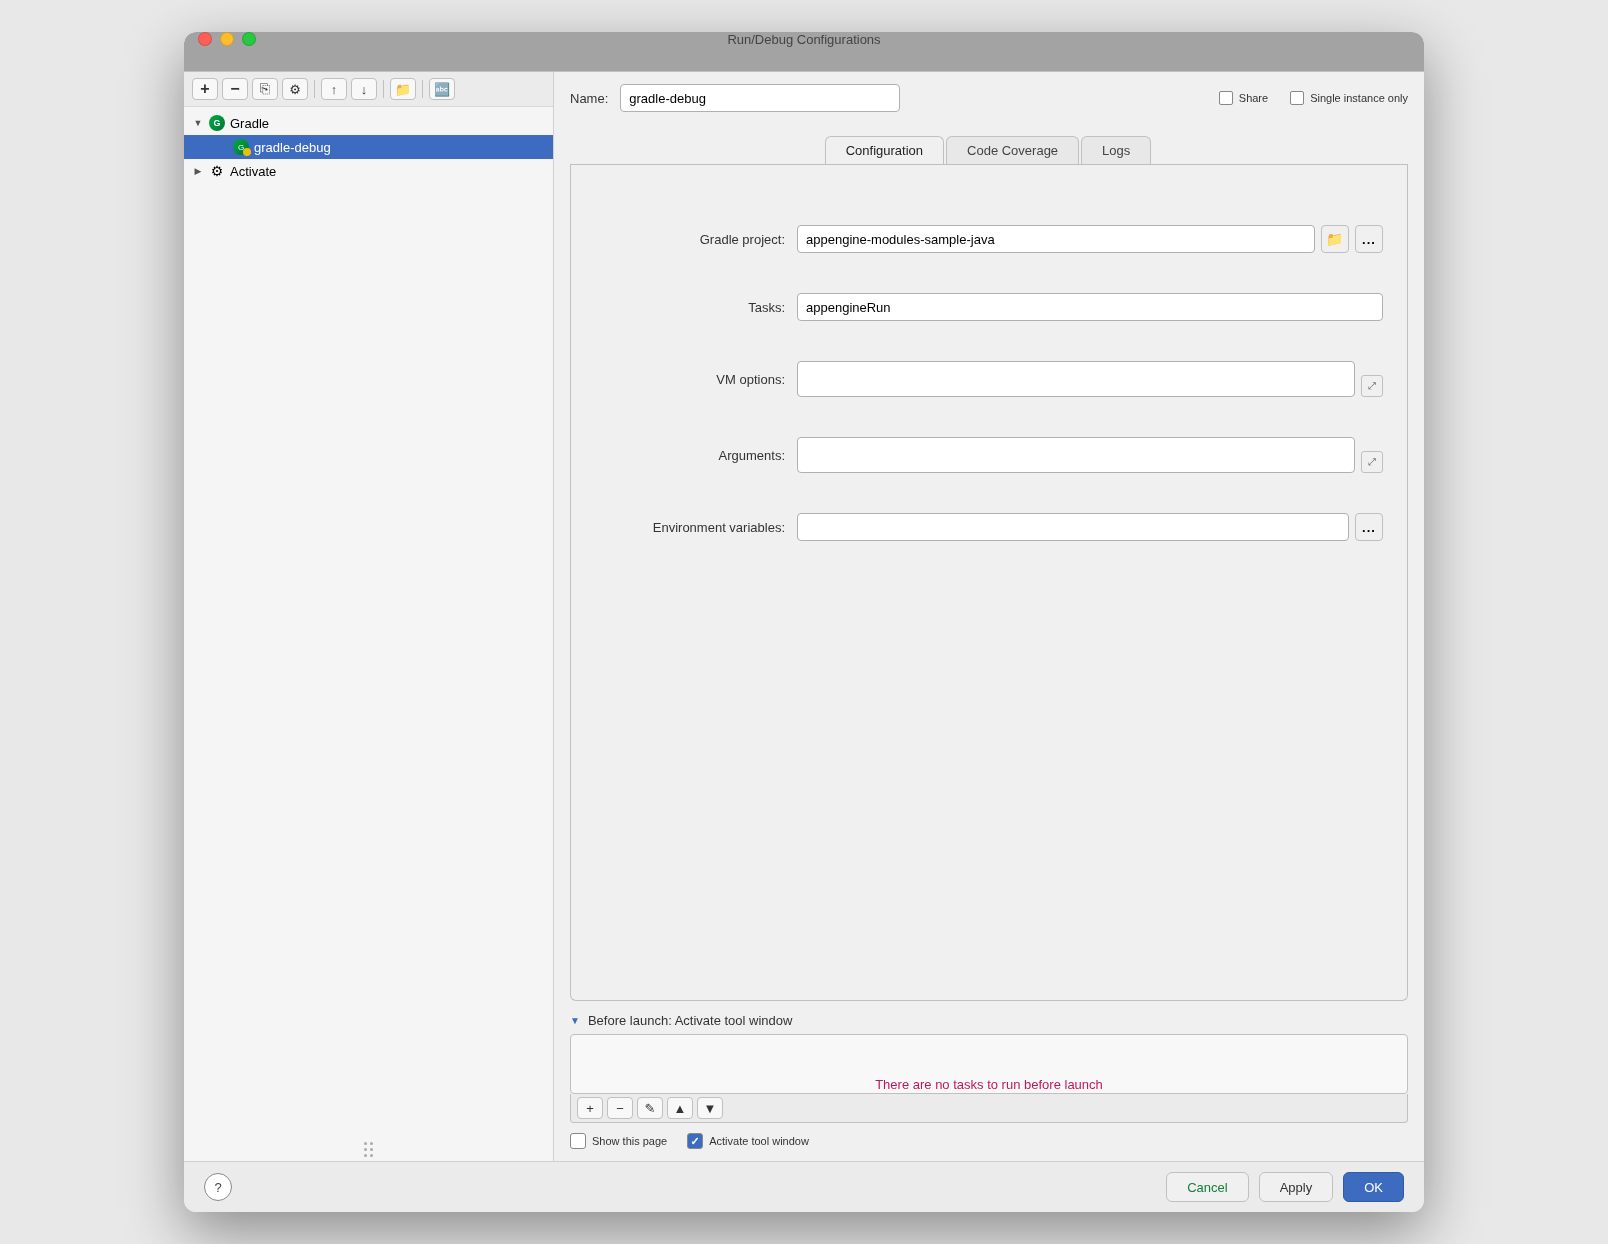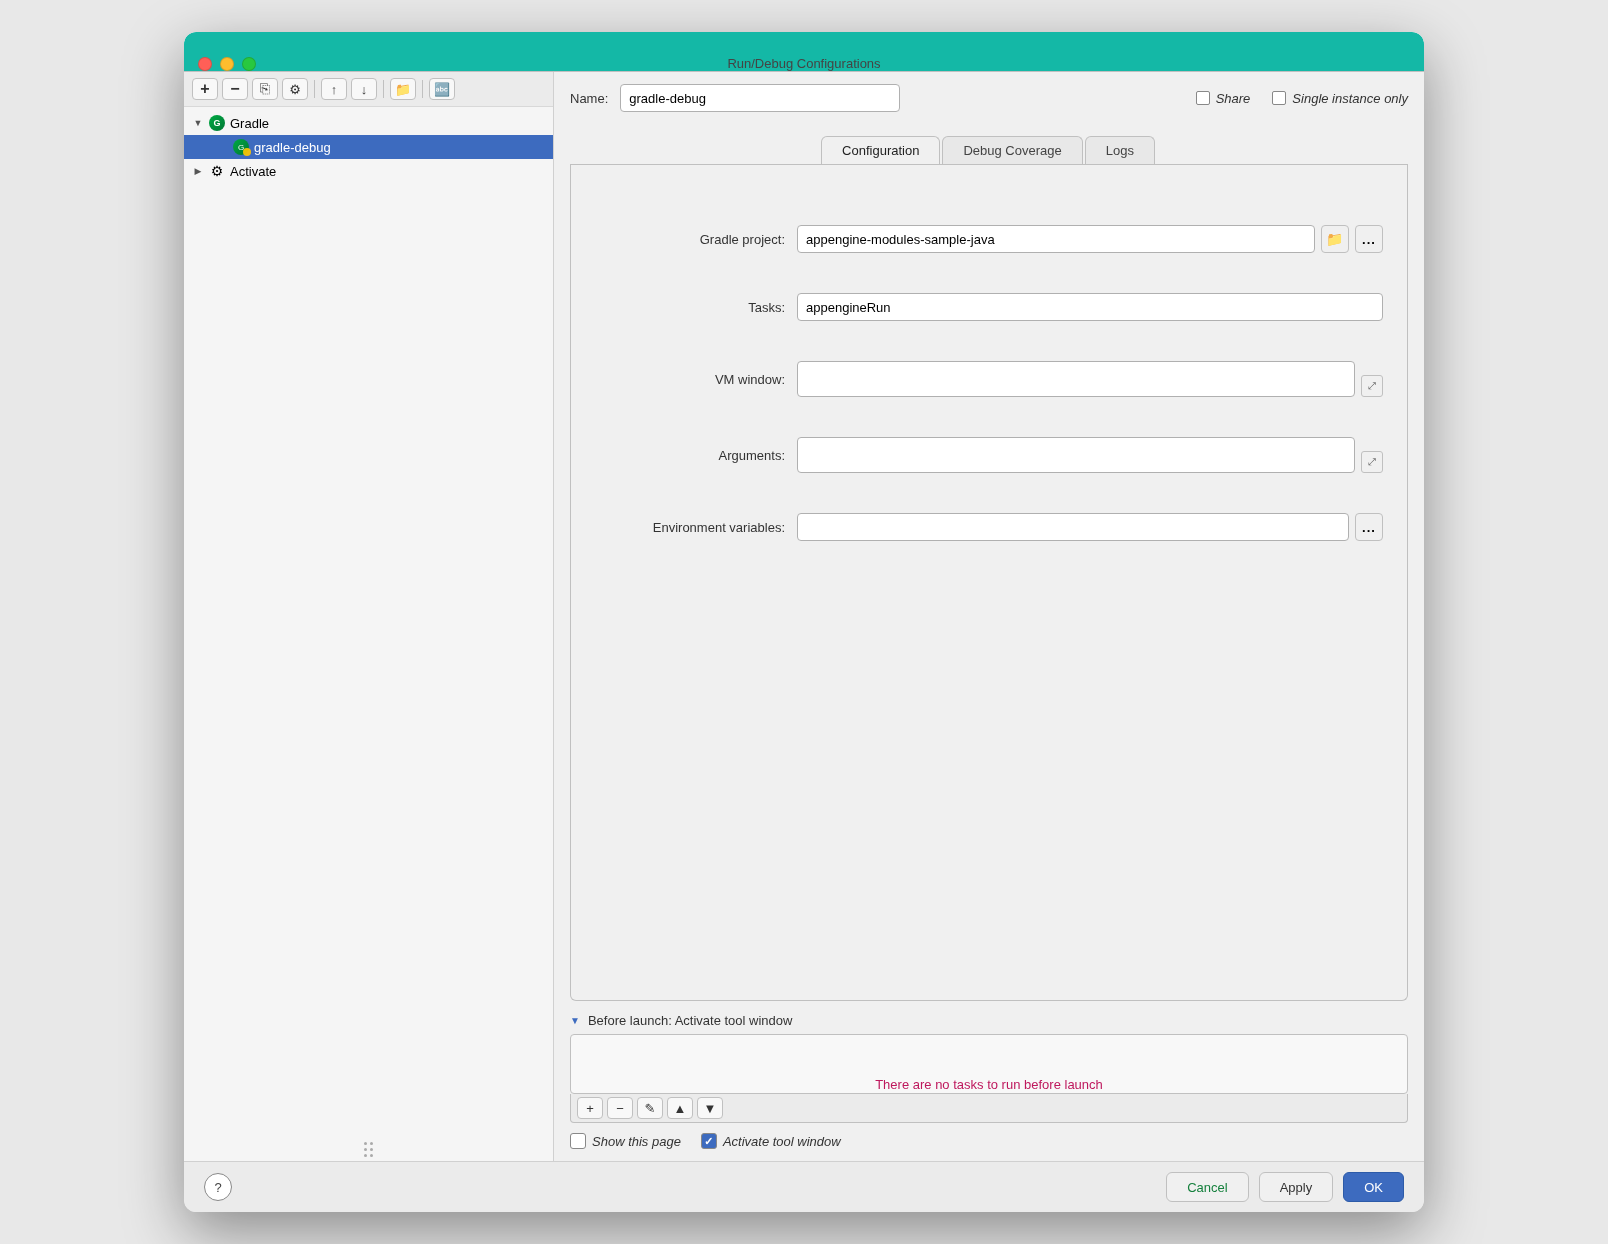--- a/index.html
+++ b/index.html
@@ -21,25 +21,25 @@
       background: #f0f0f0;
       border-radius: 12px;
       box-shadow: 0 20px 60px rgba(0,0,0,0.4);
       display: flex;
       flex-direction: column;
       overflow: hidden;
     }
 
     
     .title-bar {
-      background: #14b8a6;
+      background: #a3a3a3;
       border-bottom: 1px solid #c0c0c0;
       height: 40px;
       display: flex;
-      align-items: flex-end;
+      align-items: flex-start;
       justify-content: center;
       position: relative;
       border-radius: 12px 12px 0 0;
     }
     .title-bar-controls {
       position: absolute;
       left: 14px;
       display: flex;
       gap: 8px;
     }
@@ -234,23 +234,22 @@
       height: 14px;
       border: 1px solid #888;
       border-radius: 2px;
       background: white;
       display: flex;
       align-items: center;
       justify-content: center;
       cursor: pointer;
     }
     .checkbox-label {
-      font-size: 13px;
+      font-size: 11px;
       color: #333;
-      font-style: italic;
     }
 
     
     .tabs-bar {
       display: flex;
       gap: 0;
       margin-bottom: 0;
       border-bottom: 1px solid #c0c0c0;
       justify-content: center;
     }
@@ -601,21 +600,21 @@
         <div class="share-container">
           <div class="checkbox-custom"></div>
           <span class="checkbox-label">Share</span>
           <div class="checkbox-custom" style="margin-left:16px"></div>
           <span class="checkbox-label">Single instance only</span>
         </div>
       </div>
 
       <div class="tabs-bar">
         <div class="tab active">Configuration</div>
-        <div class="tab">Debug Coverage</div>
+        <div class="tab">Code Coverage</div>
         <div class="tab">Logs</div>
       </div>
 
       <div class="config-panel">
 
         <div class="form-row">
           <span class="form-label">Gradle project:</span>
           <div class="form-input-wrapper">
             <input class="form-input" type="text" value="appengine-modules-sample-java" style="">
             <div class="browse-btn">
@@ -626,21 +625,21 @@
             </div>
           </div>
         </div>
 
         <div class="form-row">
           <span class="form-label">Tasks:</span>
           <input class="form-input" type="text" value="appengineRun" style="">
         </div>
 
         <div class="form-row">
-          <span class="form-label">VM window:</span>
+          <span class="form-label">VM options:</span>
           <div class="form-input-wrapper">
             <textarea class="form-textarea" style="height: 36px;"></textarea>
             <div class="expand-btn">
               <span>⤢</span>
             </div>
           </div>
         </div>
 
         <div class="form-row">
           <span class="form-label">Arguments:</span>

